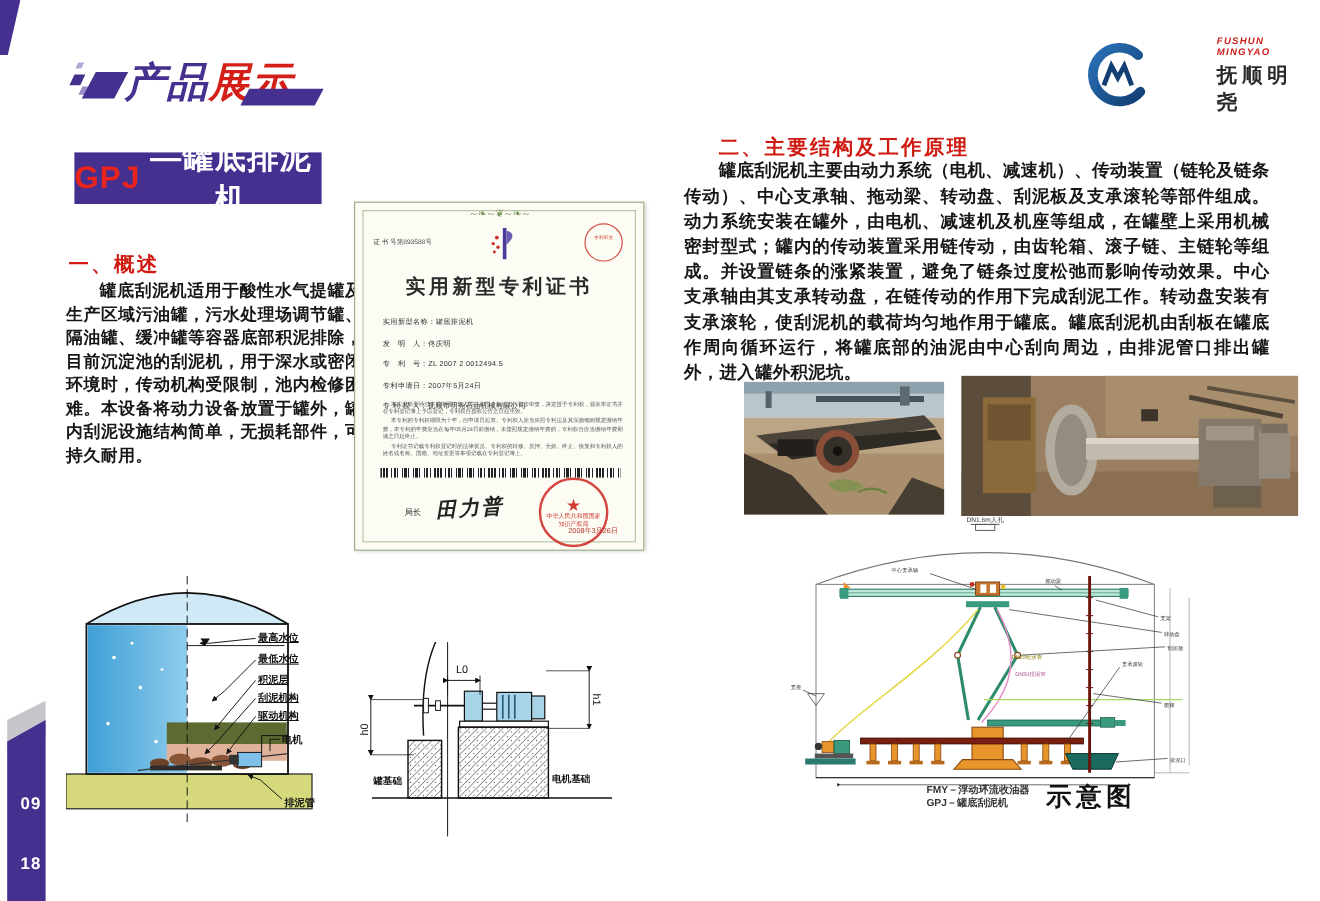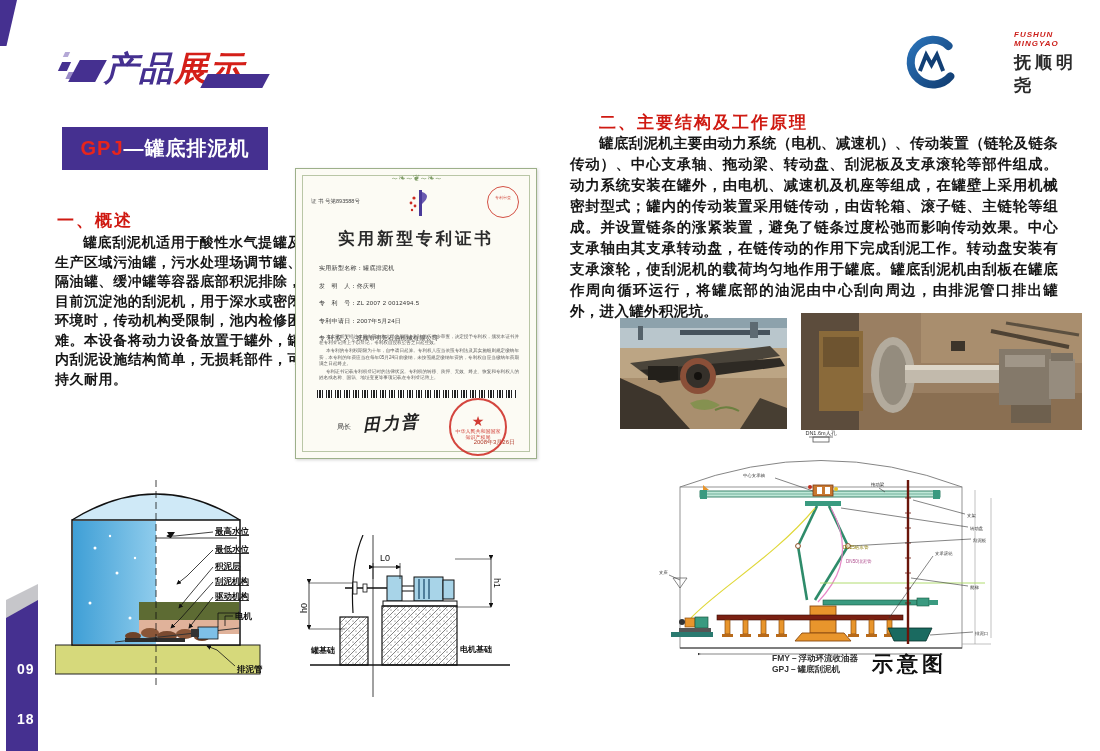--- a/index.html
+++ b/index.html
@@ -22,21 +22,21 @@
   .banner .tail-par { position:absolute; left:146px; top:30px; width:62px; height:14px; background:#453090; transform:skewX(-28deg);}
 
   
   .logo { position:absolute; left:902px; top:26px; width:190px; height:74px; display:flex; align-items:center;gap:47px; }
   .logo-text { margin-left:6px; }
   .logo-en { color:#cc1f1a; font-style:italic; font-weight:bold; font-size:8px; letter-spacing:1px; }
   .logo-cn { color:#2b2b2b; font-weight:bold; font-size:17px; letter-spacing:4px; margin-top:3px; }
 
   
   .gpj-box { position:absolute; left:62px; top:127px; width:206px; height:43px; background:#453090;
-    display:flex; align-items:center; justify-content:center; font-size:20px; font-weight:bold; letter-spacing:1px; }
+    display:flex; align-items:center; justify-content:center; font-size:26px; font-weight:bold; letter-spacing:1px; }
   .gpj-box .code { color:#e8241c; }
   .gpj-box .name { color:#ffffff;text-align:center; }
 
   .sec-heading { position:absolute; color:#cf1a12; font-weight:bold; font-size:17px; letter-spacing:2px; }
   .h1 { left:57px; top:209px; }
   .h2 { left:599px; top:111px; }
 
   .body-para { position:absolute; color:#161616; font-weight:bold; text-align:justify; text-indent:2em; }
   .p1 { left:55px; top:233px; width:247px; font-size:14px; line-height:19.5px; letter-spacing:0.5px; }
   .p2 { left:570px; top:133px; width:488px; font-size:14.5px; line-height:21px; letter-spacing:0.3px; }

